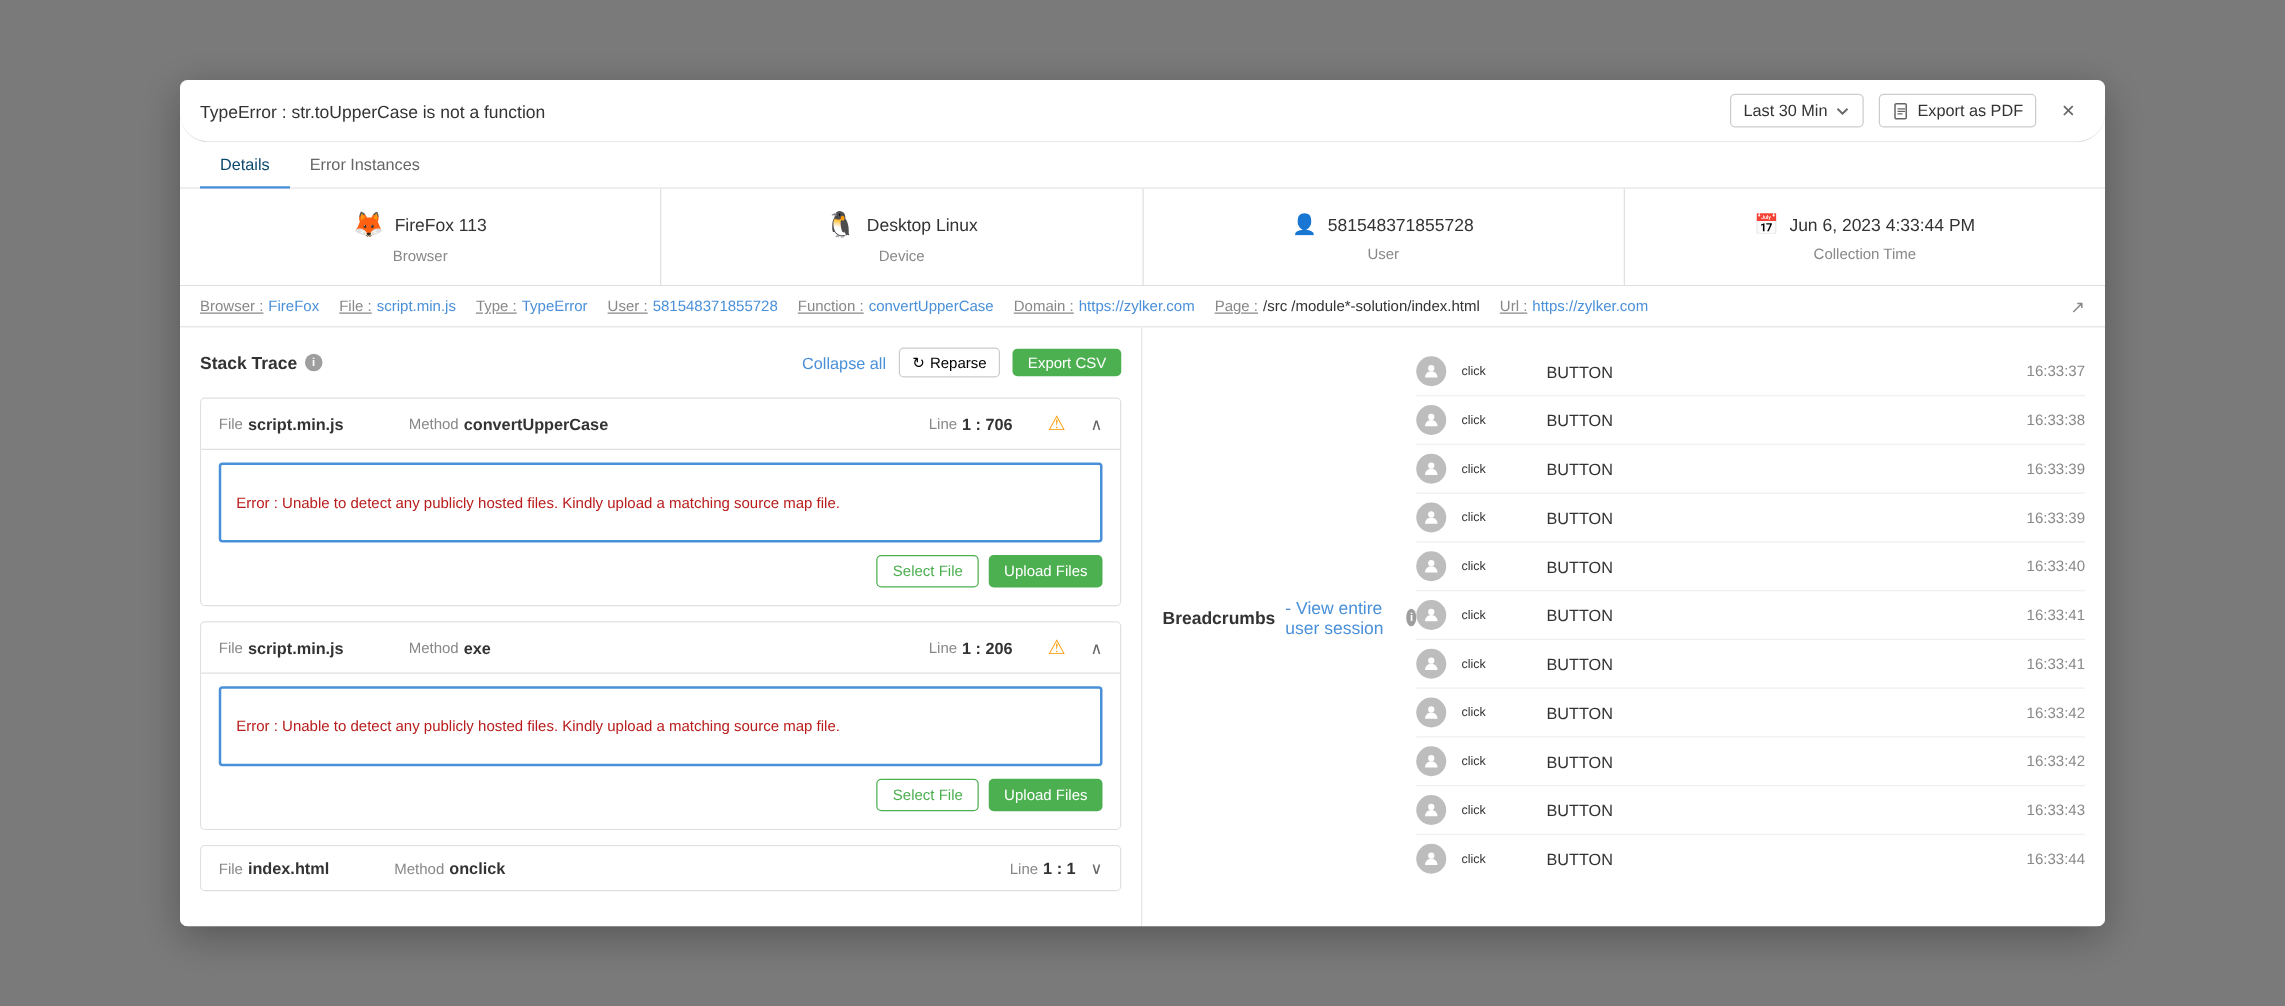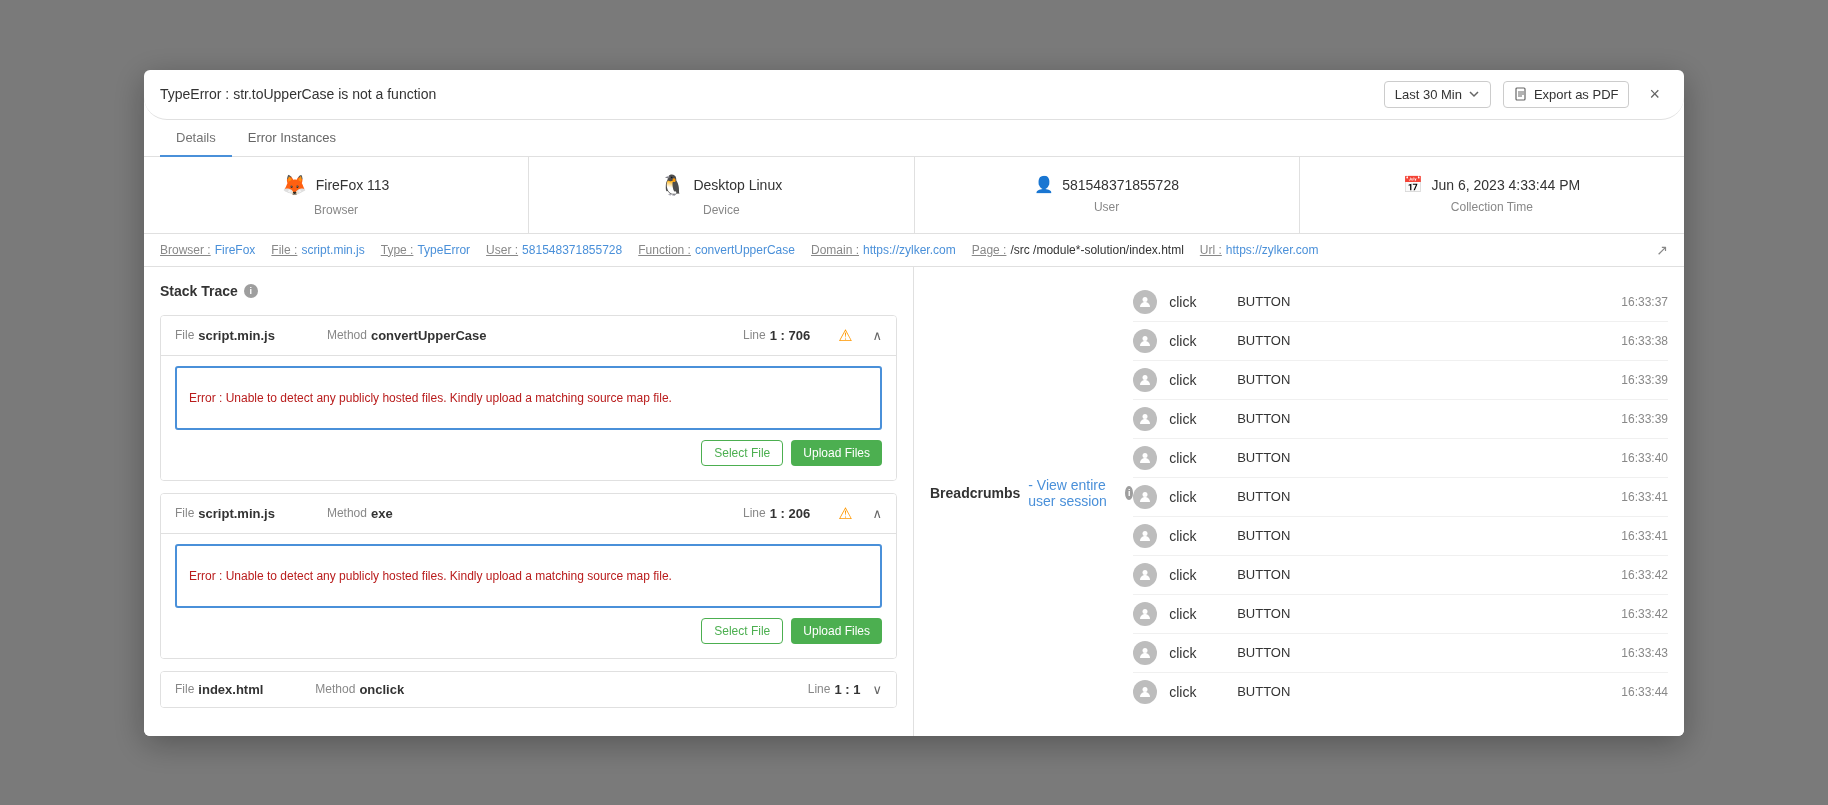--- a/index.html
+++ b/index.html
@@ -13,21 +13,21 @@
     .modal-title { font-size: 14px; font-weight: 500; color: #333; }
     .header-right { display: flex; align-items: center; gap: 12px; }
     .time-dropdown { display: flex; align-items: center; gap: 6px; border: 1px solid #ccc; border-radius: 4px; padding: 5px 10px; cursor: pointer; font-size: 13px; background: #fff; }
     .time-dropdown svg { width: 12px; height: 12px; }
     .export-btn { display: flex; align-items: center; gap: 6px; font-size: 13px; color: #333; cursor: pointer; padding: 5px 10px; border: 1px solid #ccc; border-radius: 4px; background: #fff; }
     .close-btn { cursor: pointer; font-size: 18px; color: #666; background: none; border: none; padding: 4px 8px; }
 
     
     .tabs { display: flex; border-bottom: 1px solid #e0e0e0; padding: 0 16px; background: #fff; }
     .tab { padding: 10px 16px; font-size: 13px; cursor: pointer; color: #666; border-bottom: 2px solid transparent; margin-bottom: -1px; }
-    .tab.active { color: #737373; font-weight: 500; border-bottom: 2px solid #4a90d9; }
+    .tab.active { color: #0c4a6e; font-weight: 500; border-bottom: 2px solid #4a90d9; }
 
     
     .info-cards { display: flex; border-bottom: 1px solid #e0e0e0; background: #fff; }
     .info-card { flex: 1; display: flex; flex-direction: column; align-items: center; justify-content: center; padding: 16px; border-right: 1px solid #e0e0e0; gap: 6px; }
     .info-card:last-child { border-right: none; }
     .info-card-top { display: flex; align-items: center; gap: 8px; font-size: 14px; color: #333; }
     .info-card-label { font-size: 12px; color: #888; }
 
     
     .meta-row { display: flex; align-items: center; flex-wrap: wrap; gap: 0; padding: 8px 16px; background: #fff; border-bottom: 1px solid #e0e0e0; font-size: 12px; }
@@ -68,21 +68,21 @@
     
     .breadcrumb-panel { flex: 1; display: flex; flex-direction: row; padding: 16px; overflow-y: auto; background: #fff; }
     .breadcrumb-header { display: flex; align-items: center; gap: 8px; margin-bottom: 16px; font-size: 14px; font-weight: 600; }
     .breadcrumb-link { color: #4a90d9; cursor: pointer; font-weight: normal; }
 
     
     .breadcrumb-table { width: 100%; border-collapse: collapse; }
     .breadcrumb-row { display: flex; align-items: center; padding: 7px 0; border-bottom: 1px solid #f0f0f0; }
     .breadcrumb-row:last-child { border-bottom: none; }
     .bc-avatar { width: 24px; height: 24px; border-radius: 50%; background: #bdbdbd; display: flex; align-items: center; justify-content: center; color: #fff; font-size: 12px; margin-right: 12px; flex-shrink: 0; }
-    .bc-action { width: 60px; color: #333; font-size: 14px; }
+    .bc-action { width: 60px; color: #333; font-size: 10px; }
     .bc-element { flex: 1; color: #333; font-size: 13px; font-weight: 500; padding-left: 8px; }
     .bc-time { color: #888; font-size: 12px; margin-left: auto; }
 
     .info-badge { display: inline-flex; align-items: center; justify-content: center; width: 14px; height: 14px; border-radius: 50%; background: #9e9e9e; color: #fff; font-size: 9px; cursor: pointer; }
   </style>
 </head>
 <body>
 
 <div class="modal-overlay">
   <div class="modal">
@@ -182,20 +182,28 @@
     </div>
 
     <div class="main-content">
 
       <div class="stack-panel">
         <div class="stack-header">
           <div class="stack-title">
             <span>Stack Trace</span>
             <span class="info-badge">i</span>
           </div>
+          <div class="stack-actions">
+            <span class="collapse-all">Collapse all</span>
+            <button class="reparse-btn">
+              <span>↻</span>
+              <span>Reparse</span>
+            </button>
+            <button class="export-csv-btn">Export CSV</button>
+          </div>
         </div>
 
         <div class="stack-item">
           <div class="stack-item-header">
             <div class="stack-col">
               <span class="stack-col-label">File</span>
               <span class="stack-col-value bold">script.min.js</span>
             </div>
             <div class="stack-col" style="margin-left:40px;">
               <span class="stack-col-label">Method</span>

